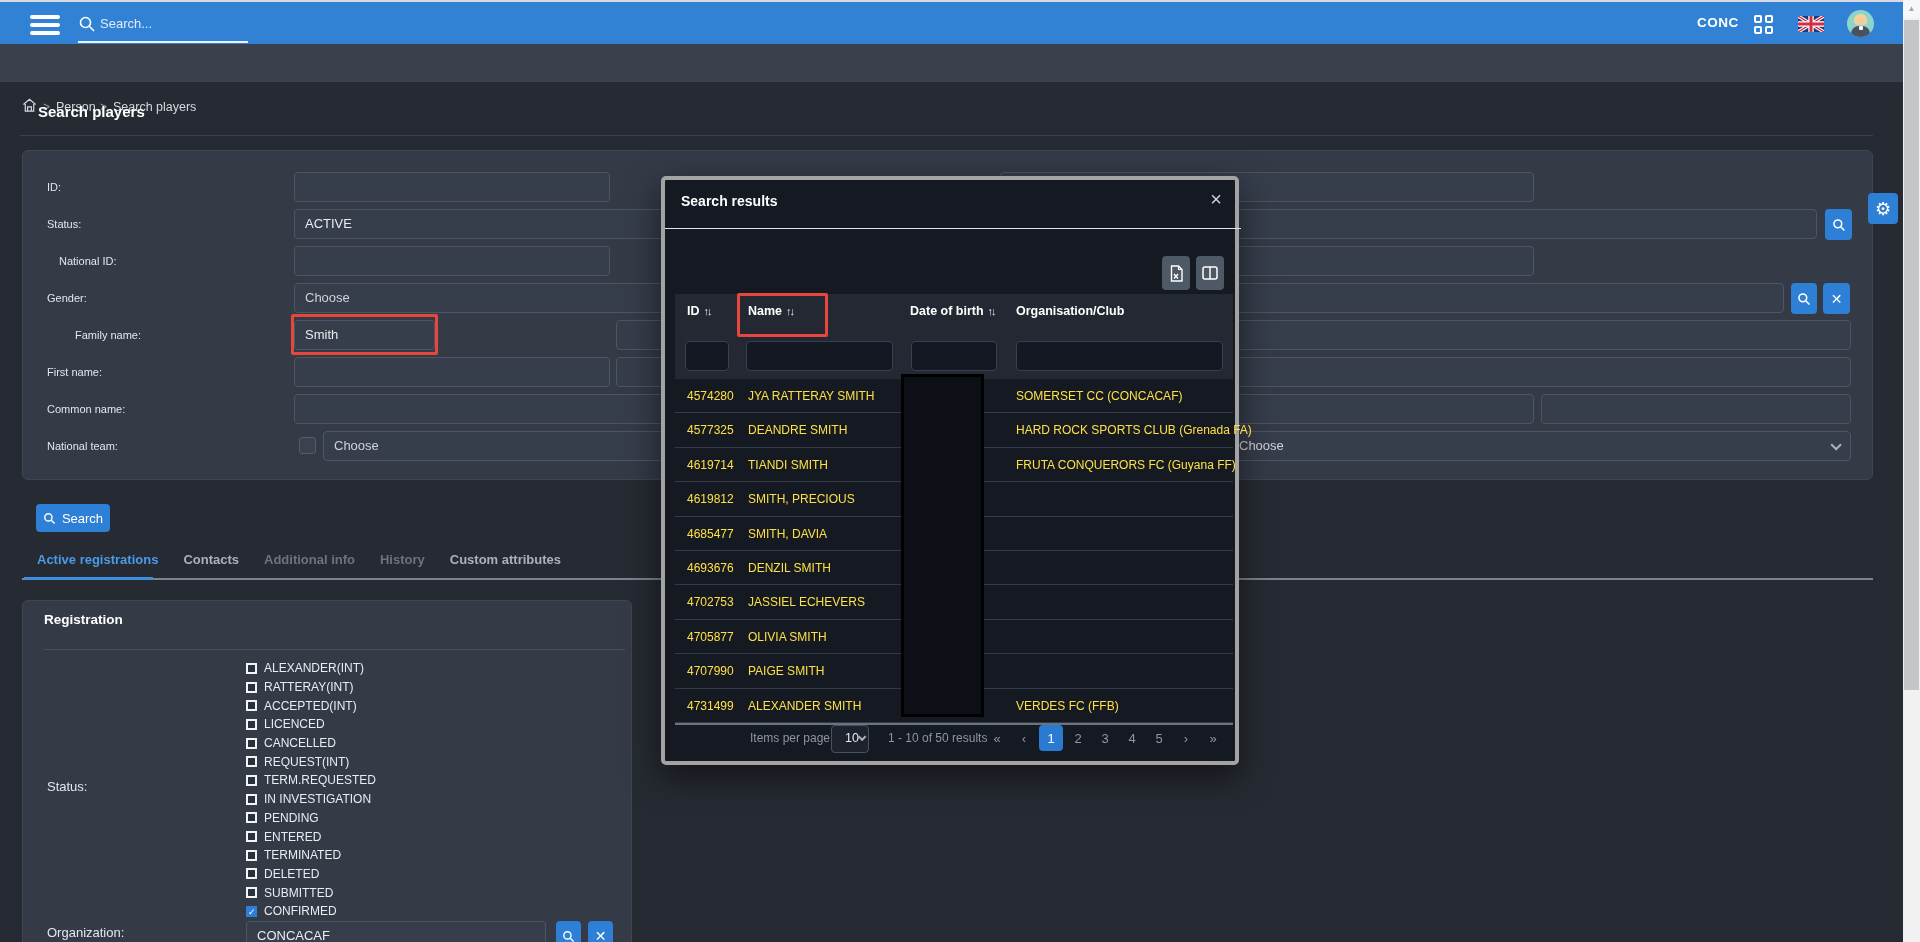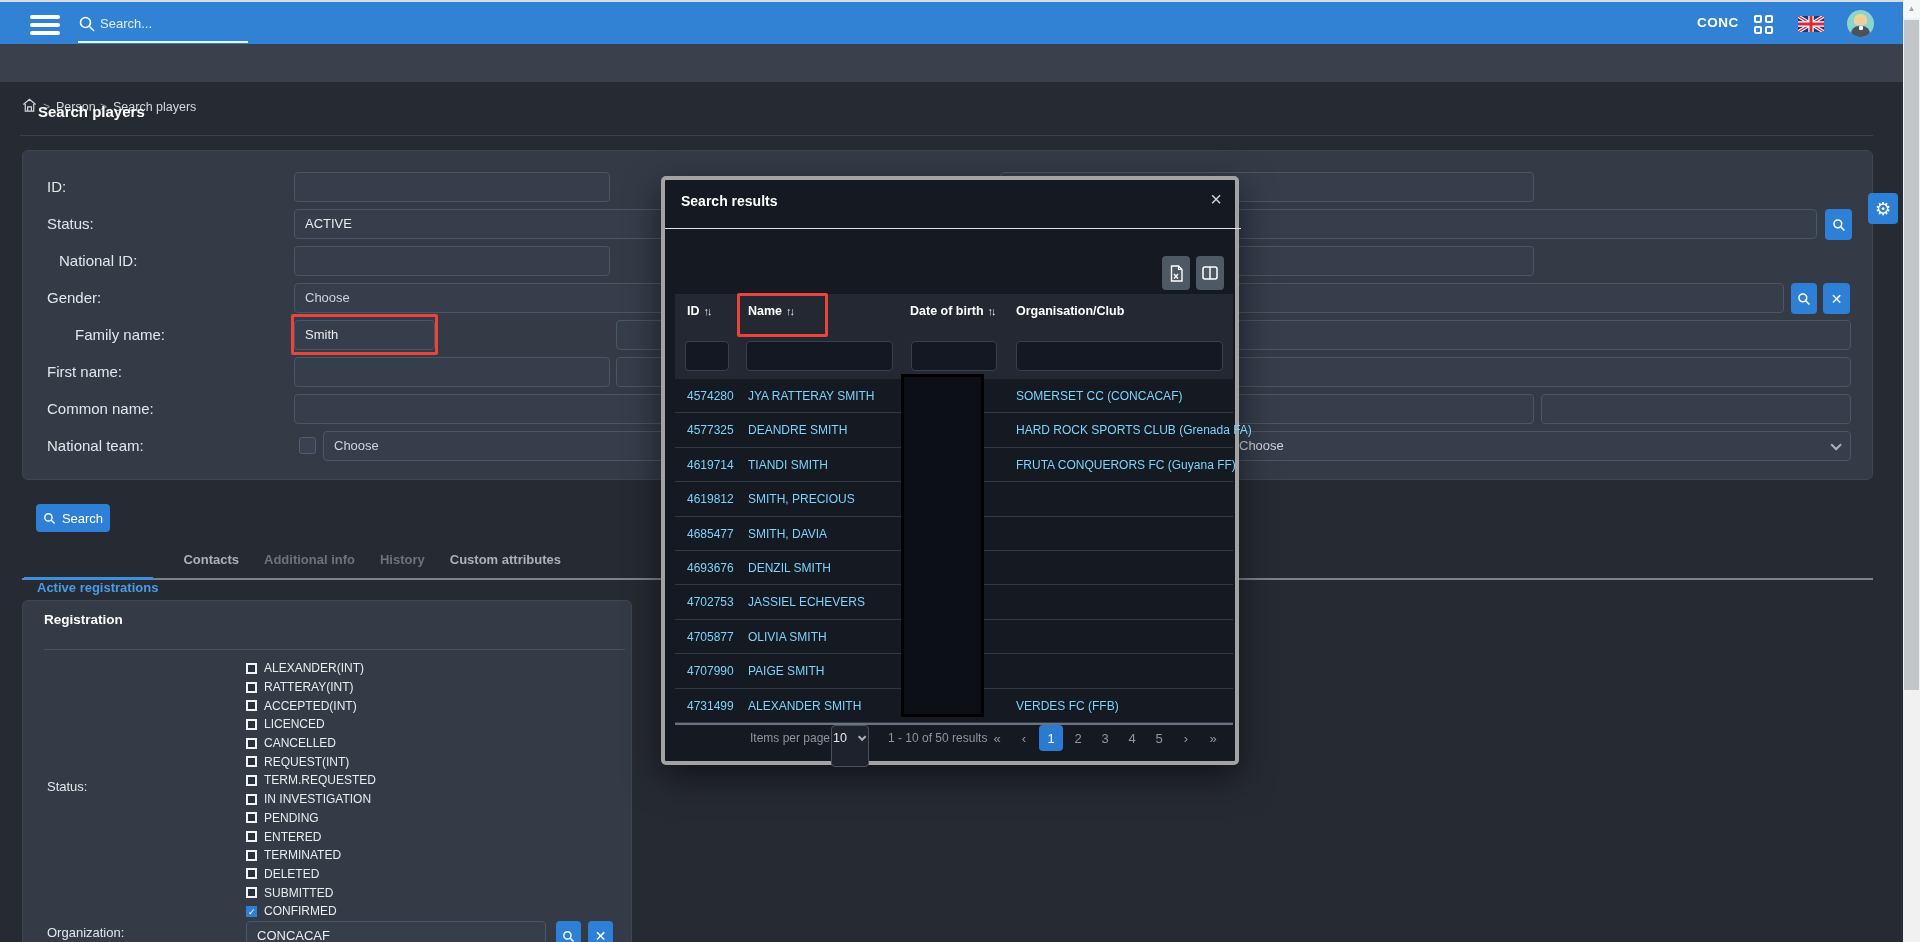--- a/index.html
+++ b/index.html
@@ -35,34 +35,34 @@
   .crumb-item { top:56px; color:#d3d8df; font-size:12.5px; cursor:pointer; }
   .crumb-sep { top:56px; color:#959ca7; font-size:12px; }
 
   
   #page-title { left:38px; top:103px; color:#fff; font-size:15px; font-weight:bold; }
   #title-divider { left:20px; top:135px; width:1853px; height:1px; background:#3a414d; }
 
   
   #filter-panel { left:22px; top:150px; width:1851px; height:330px; background:#343b47;
     border:1px solid #3e4553; border-radius:6px; }
-  .flabel { left:47px; height:30px; line-height:30px; color:#e2e6ec; font-size:15px; }
+  .flabel { left:47px; height:30px; line-height:30px; color:#e2e6ec; font-size:11px; }
   .field { height:30px; line-height:28px; background:#363d4b; border:1px solid #4d5665; border-radius:4px;
     color:#e9ecf0; font-size:13px; padding-left:10px; white-space:nowrap; overflow:hidden; cursor:text; }
   .select-chevron { position:absolute; right:12px; top:11px; width:8px; height:8px;
     border-right:2px solid #aab2bd; border-bottom:2px solid #aab2bd; transform:rotate(45deg) translateY(-3px); }
   .btn-blue { background:#2e7fd6; border-radius:4px; color:#fff; display:flex; align-items:center; justify-content:center; cursor:pointer; }
   .ck { background:#3a4150; border:1px solid #545d6c; border-radius:3px; cursor:pointer; }
 
   #search-btn { left:36px; top:504px; width:74px; height:28px; font-size:13px; gap:6px; }
 
   
   #tabs { left:37px; top:552px; height:22px; display:flex; gap:25px; }
   .tab { font-size:13px; font-weight:bold; cursor:pointer; white-space:nowrap; }
-  .tab.active { color:#4a9be8;margin-top:28px; }
+  .tab.active { color:#4a9be8; }
   .tab.normal { color:#aab1bc; }
   .tab.dim { color:#6d737e; }
   #tab-line { left:22px; top:578px; width:1851px; height:1.5px; background:#7b838e; }
   #tab-line-active { left:24px; top:577px; width:129px; height:3px; background:#3f8fe0; }
 
   
   #reg-panel { left:22px; top:600px; width:610px; height:360px; background:#343b47;
     border:1px solid #3e4553; border-radius:6px; }
   #reg-title { left:44px; top:612px; color:#fff; font-size:13.5px; font-weight:bold; }
   #reg-divider { left:44px; top:649px; width:581px; height:1px; background:#4a515e; }
@@ -89,30 +89,30 @@
   #export-file-btn { left:497px; }
   #export-cols-btn { left:531px; }
 
   #thead-strip { left:10px; top:114px; width:558px; height:85px; background:#232833; }
   .th { top:124px; color:#fff; font-size:12.5px; font-weight:bold; white-space:nowrap; cursor:pointer; }
   .sort-glyph { font-size:11px; font-weight:bold; letter-spacing:-2px; margin-left:4px; color:#e6e9ee; }
   .tfilter { top:161px; height:30px; background:#141822; border:1px solid #384050; border-radius:4px; cursor:text; }
 
   #results-rows { left:10px; top:199px; width:558px; }
   .t-row { position:relative; height:34.4px; border-bottom:1px solid #323947; cursor:pointer; }
-  .t-cell { position:absolute; top:0; height:34.4px; line-height:34.4px; color:#7dd3fc; font-size:12px; white-space:nowrap; }
+  .t-cell { position:absolute; top:0; height:34.4px; line-height:34.4px; color:#fde047; font-size:12px; white-space:nowrap; }
   .c-id { left:12px; width:60px; }
   .c-name { left:73px; width:160px; }
   .c-dob { left:235px; width:100px; }
   .c-org { left:341px; width:215px; }
   #table-bottom { left:10px; top:543px; width:558px; height:2px; background:#6a737f; }
 
   .pg-text { top:551px; color:#8d95a1; font-size:12px; }
-  #ipp-select { left:166px; top:545px; width:38px; height:42px; background:#1d222c; border:1px solid #49515f;
-    border-radius:4px; color:#e8ebef; font-size:12.5px; line-height:24px; padding-left:1px; cursor:pointer; }
+  #ipp-select { left:166px; top:545px; width:38px; height:28px; background:#1d222c; border:1px solid #49515f;
+    border-radius:4px; color:#e8ebef; font-size:12.5px; line-height:24px; padding-left:13px; cursor:pointer; }
   #ipp-select .select-chevron { right:5px; top:10px; width:6px; height:6px; }
   #pager { left:320px; top:545px; display:flex; gap:3px; }
   .page-btn { width:24px; height:26px; display:flex; align-items:center; justify-content:center;
     color:#8f97a2; font-size:13px; border-radius:4px; cursor:pointer; }
   .page-btn.active { background:#2a7ad2; color:#fff; }
 
   
   #redaction { left:901px; top:374px; width:83px; height:343px; background:#0c0f15; border:3px solid #000; z-index:60; }
   .annotation { border:3px solid #e8463c; border-radius:2px; z-index:70; background:transparent; }
   #ann-family { left:291px; top:314px; width:147px; height:41px; }

